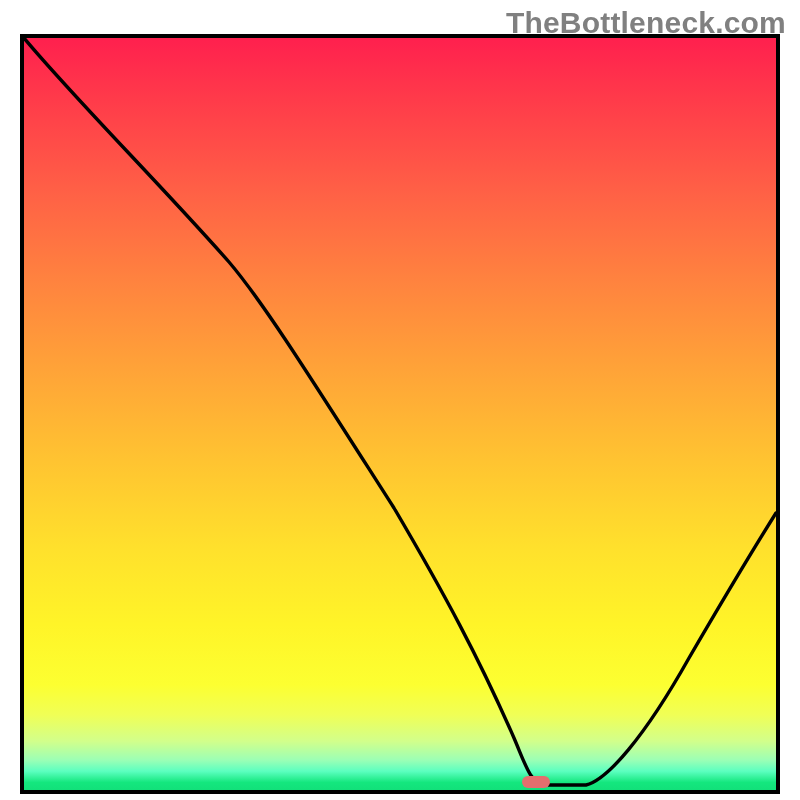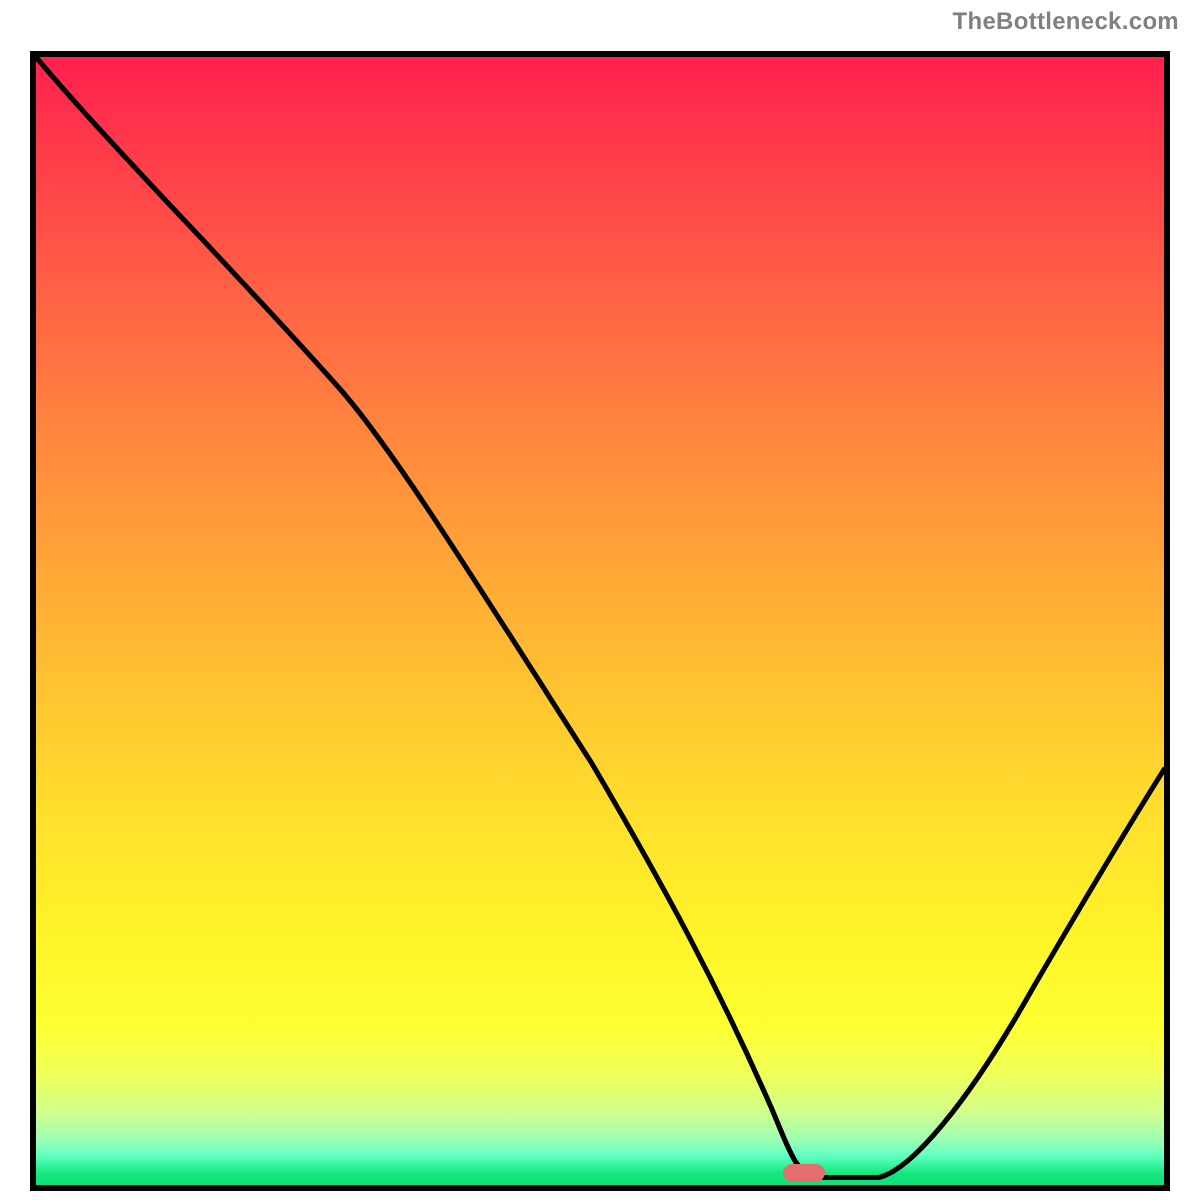--- a/index.html
+++ b/index.html
@@ -13,21 +13,21 @@
   .stage {
     position: relative;
     width: 800px;
     height: 800px;
   }
   .watermark {
     position: absolute;
     top: 6px;
     right: 14px;
     font-family: Arial, Helvetica, sans-serif;
-    font-size: 16px;
+    font-size: 30px;
     font-weight: bold;
     color: #808080;
     letter-spacing: 0.2px;
     z-index: 10;
     user-select: none;
   }
   .frame {
     position: absolute;
     left: 20px;
     top: 34px;

